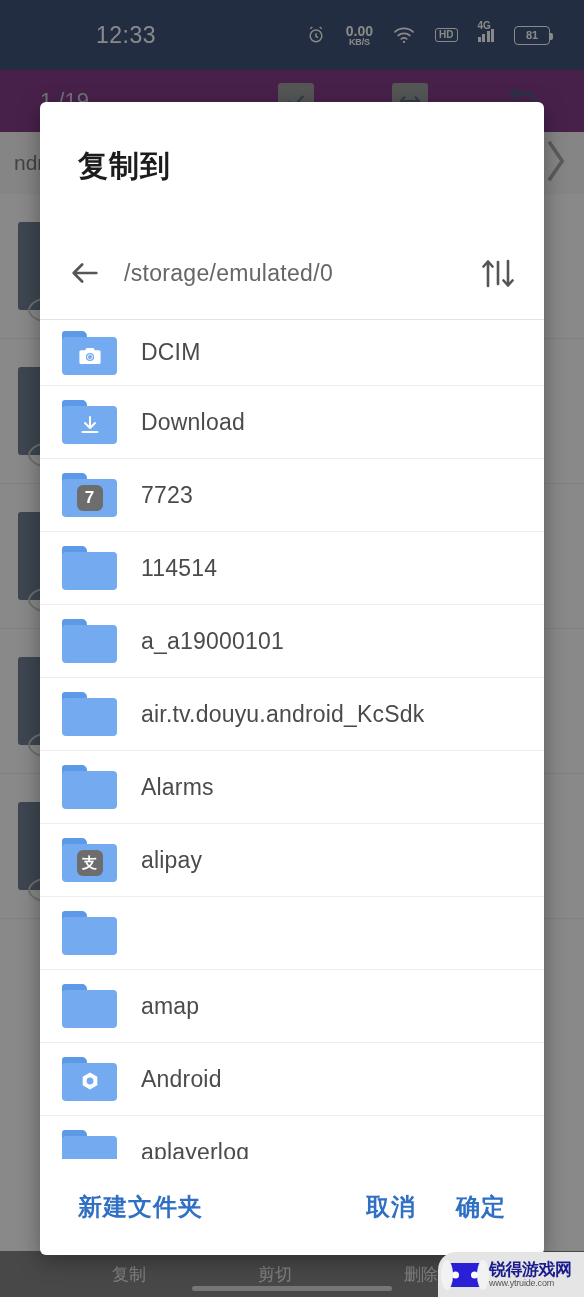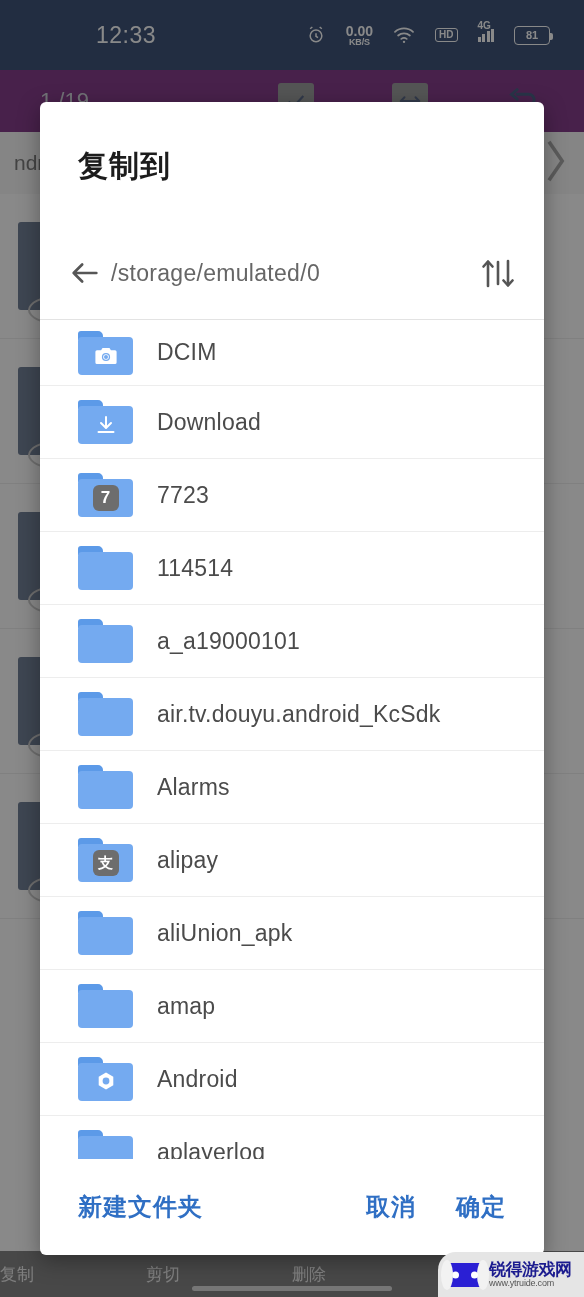--- a/index.html
+++ b/index.html
@@ -63,21 +63,21 @@
   .bg-file-ic::after {
     content:""; position:absolute; left:10px; bottom:-14px; width:52px; height:24px;
     border:2px solid #c6c6c6; border-radius:50%;
   }
   .bg-row-text { font-size:21px; color:#3a3a3a; line-height:1.35; flex:1; }
 
   .bg-bottom-bar {
     position:absolute; left:0; bottom:0; width:584px; height:46px;
     background:#6f6f6f; display:flex; align-items:center; color:#e8e8e8;
   }
-  .bg-bottom-bar span { flex:1; text-align:left; font-size:17px; }
+  .bg-bottom-bar span { flex:1; text-align:right; font-size:17px; }
   .home-indicator {
     position:absolute; bottom:6px; left:50%; transform:translateX(-50%);
     width:200px; height:5px; border-radius:3px; background:#d6d6d6;
   }
 
   
   .watermark {
     position:absolute; right:0; bottom:0; height:45px; width:146px;
     background:#e5e5e5; border-top-left-radius:18px;
     display:flex; align-items:center; gap:5px; padding-left:8px;
@@ -109,31 +109,31 @@
     position:absolute; left:40px; top:102px; width:504px; height:1153px;
     background:#fff; border-radius:6px; display:flex; flex-direction:column;
     box-shadow:0 6px 22px rgba(0,0,0,.35); overflow:hidden;
   }
   .dlg-title {
     font-size:30px; font-weight:700; color:#1c1c1c;
     padding:44px 38px 0 38px; letter-spacing:1px;
   }
   .path-bar {
     display:flex; align-items:center; height:92px; padding:0 28px;
-    margin-top:40px; gap:9px;
+    margin-top:40px; gap:22px;
   }
   .back-arrow { width:34px; height:34px; flex:none; color:#565656; }
   .path-text { font-size:23px; color:#666; flex:1; letter-spacing:.3px; }
   .sort-ic { width:36px; height:34px; flex:none; color:#555; }
   .divider { height:1px; background:#e3e3e3; width:100%; }
 
   .file-list { flex:1; overflow:hidden; position:relative; }
   .file-row {
     height:73px; display:flex; align-items:center; gap:24px;
-    padding:0 38px; border-bottom:1px solid #ededed;
+    padding:0 22px; border-bottom:1px solid #ededed;
   }
   .file-row:first-child { height:66px; }
   .folder {
     position:relative; width:55px; height:44px; flex:none;
   }
   .folder .tab {
     position:absolute; top:0; left:0; width:25px; height:9px;
     background:#5c9ae8; border-radius:3px 5px 0 0;
   }
   .folder .body {
@@ -369,21 +369,20 @@
             </span>
         </span>
         <span class="file-name">alipay</span>
       </div>
 
       <div class="file-row">
         <span class="folder">
             <span class="tab"></span>
             <span class="body"></span>
           </span>
-        <span class="file-name">aliUnion_apk</span>
       </div>
 
       <div class="file-row">
         <span class="folder">
             <span class="tab"></span>
             <span class="body"></span>
           </span>
         <span class="file-name">amap</span>
       </div>
 

